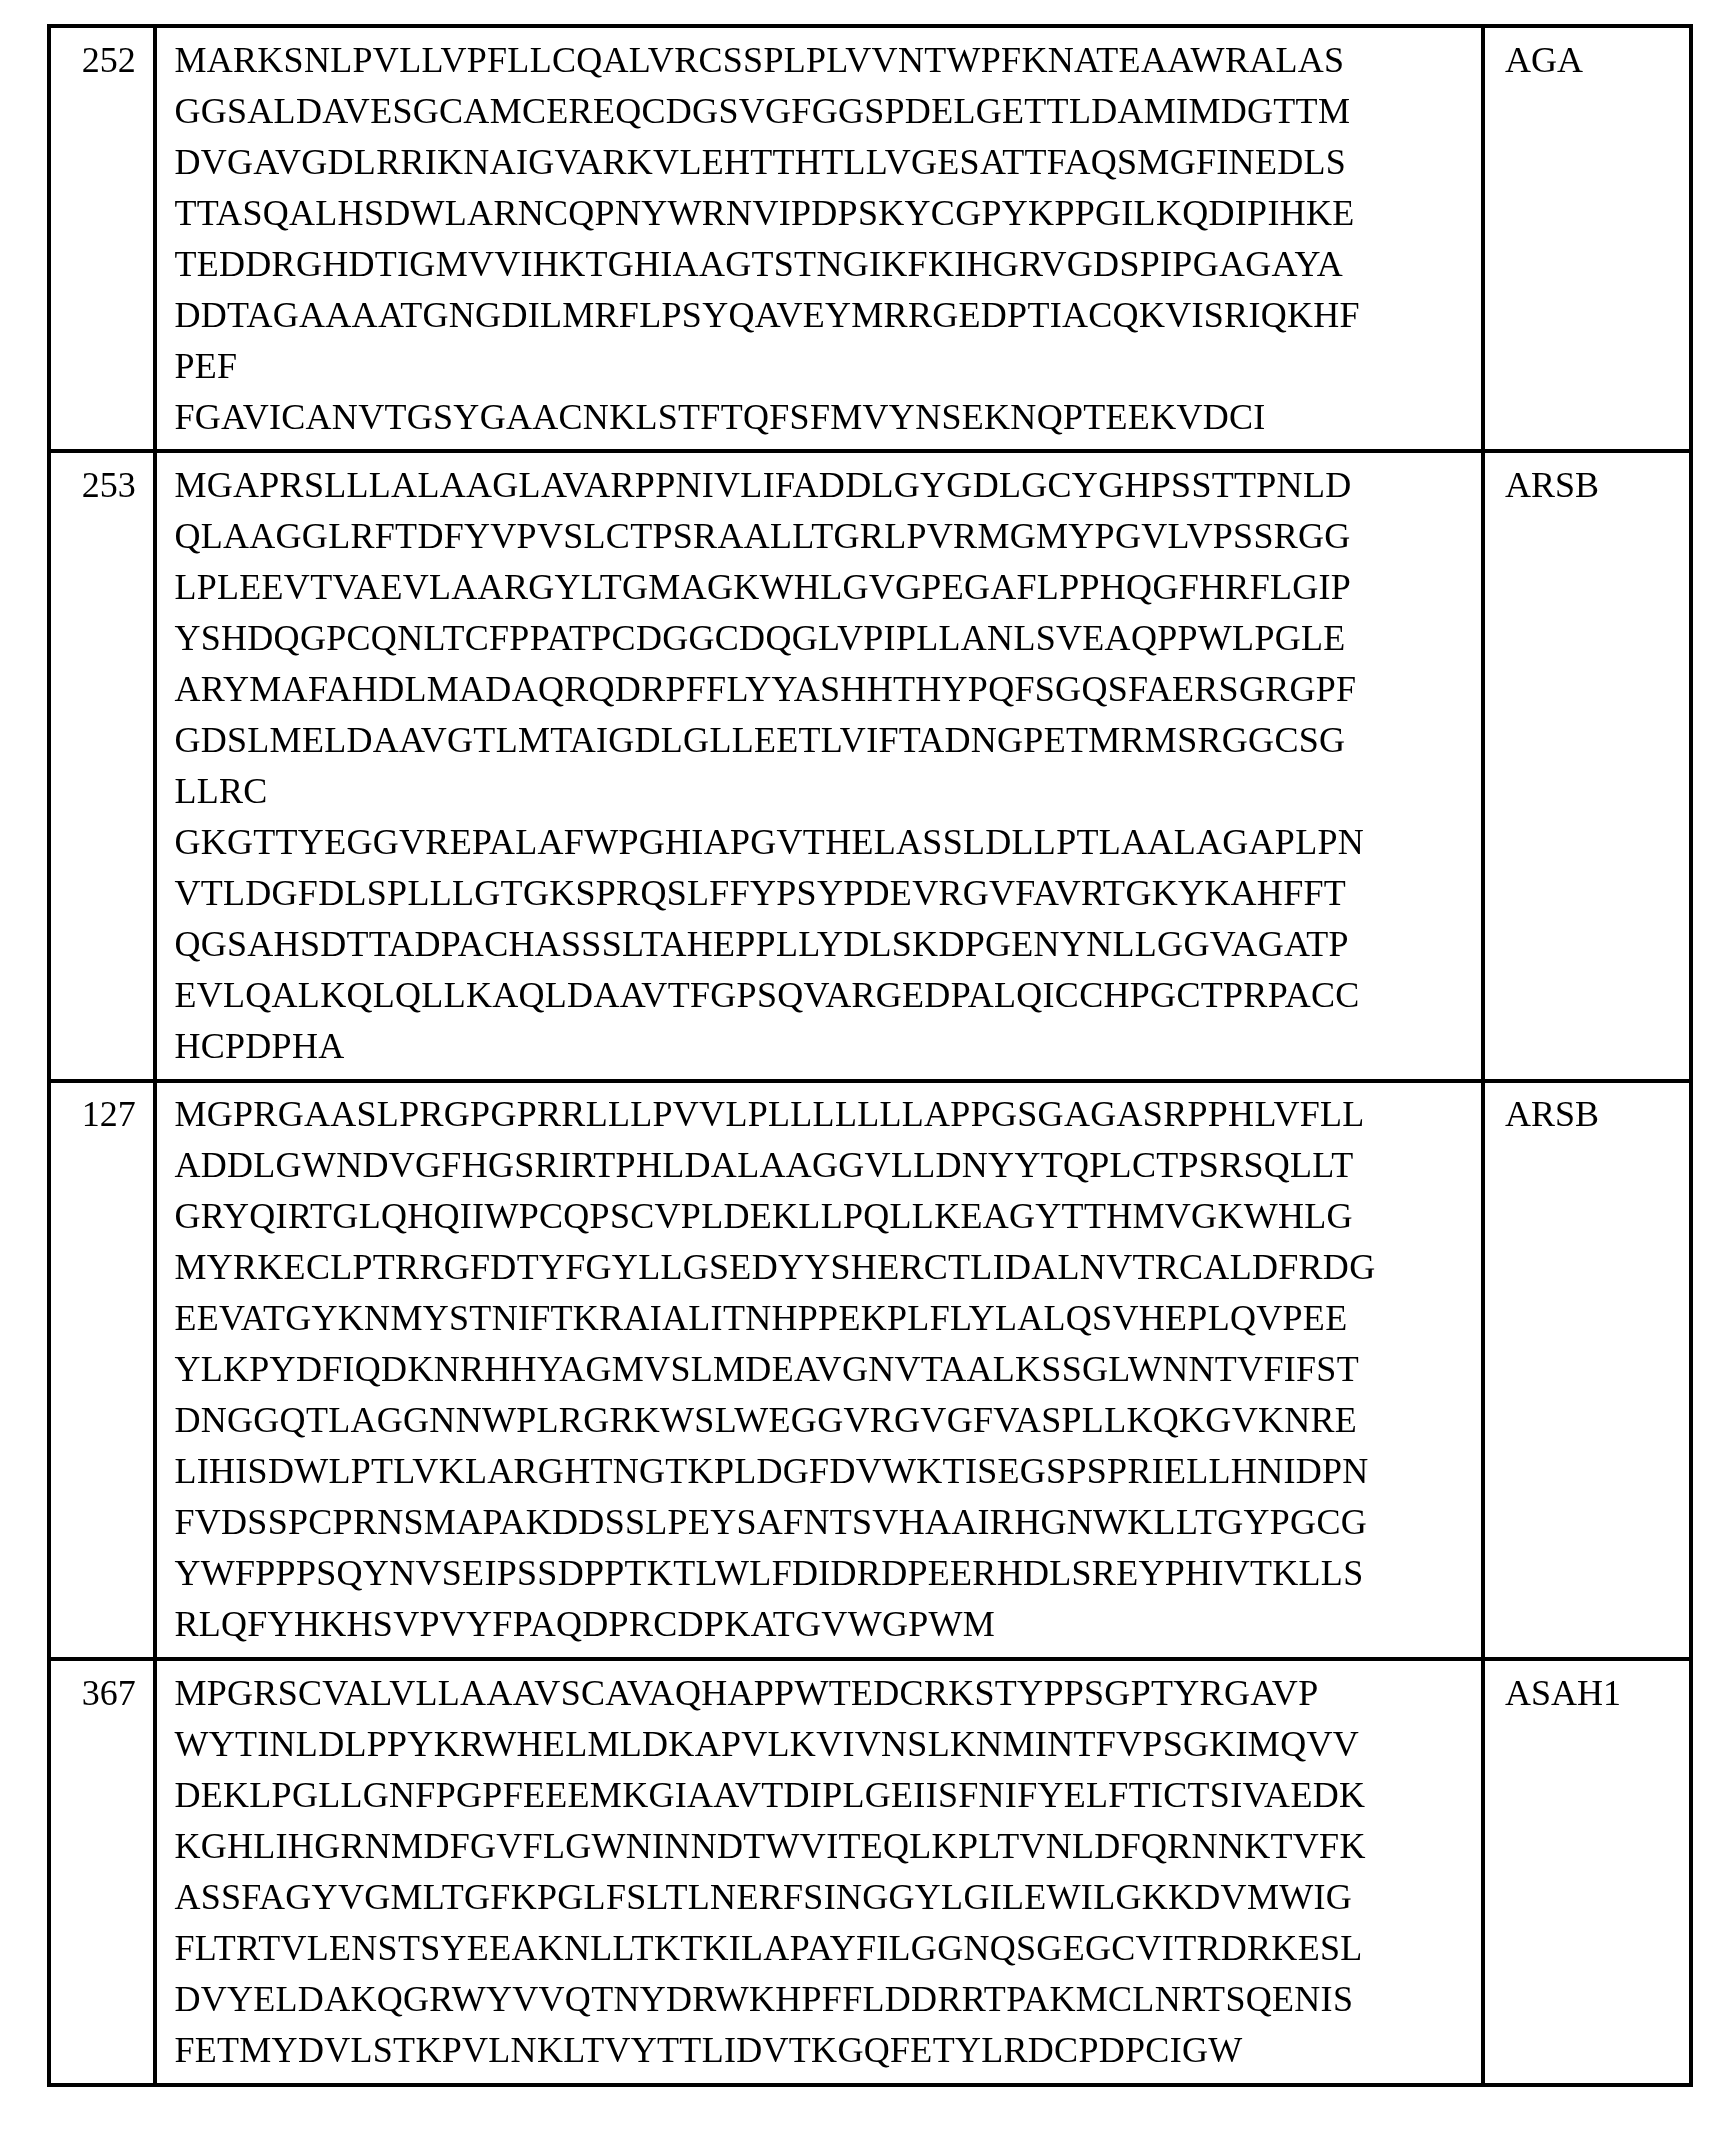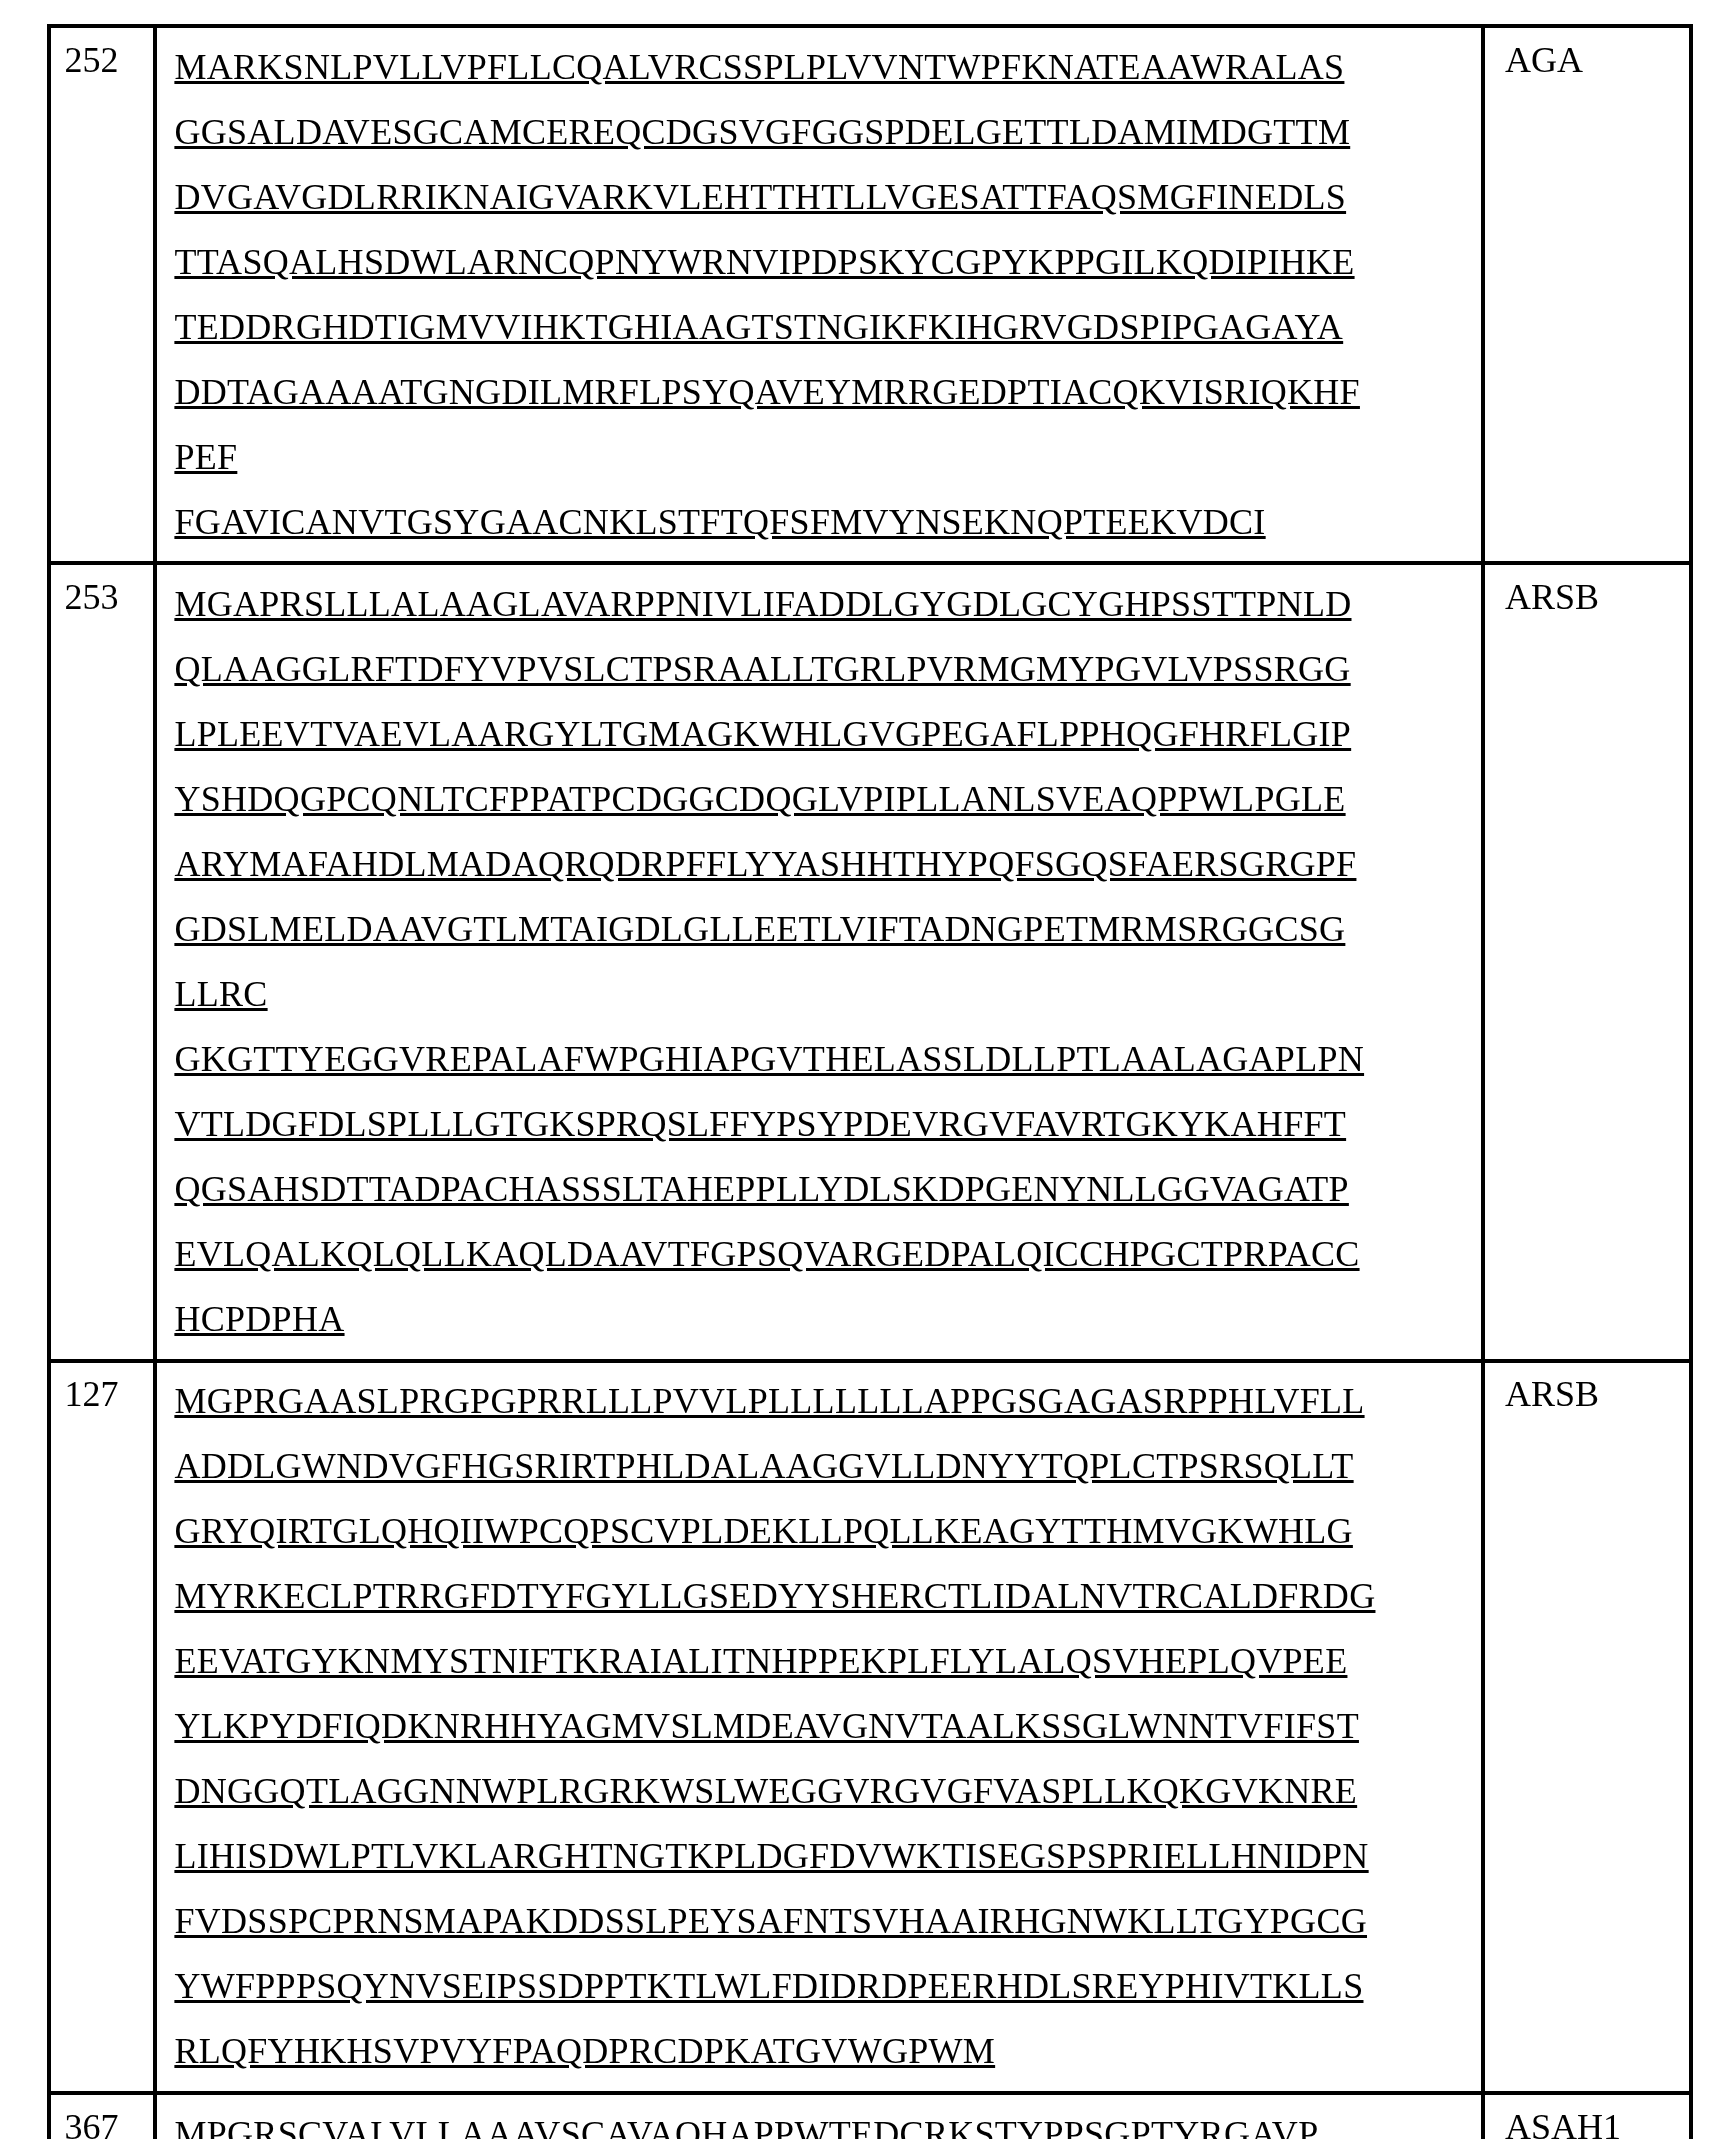--- a/index.html
+++ b/index.html
@@ -28,28 +28,28 @@
   table.seq-table col.c-seq  { width: 1328px; }
   table.seq-table col.c-gene { width: 208px; }
   table.seq-table td {
     border: 4.7px solid #000000;
     vertical-align: top;
     font-size: 36px;
   }
   td.num-cell {
     padding: 6.7px 0 0 13.4px;
     line-height: 51px;
+    text-align: center;
   }
   td.seq-cell {
     padding: 6.7px 6.7px 6.7px 17.4px;
-    line-height: 65px;
+    line-height: 51px;
     white-space: pre-wrap;
     word-break: break-all;
     letter-spacing: 0.3px;
-    text-decoration: underline;
   }
   td.gene-cell {
     padding: 6.7px 0 0 20px;
     line-height: 51px;
   }
 </style>
 </head>
 <body>
 
 <div class="page">

